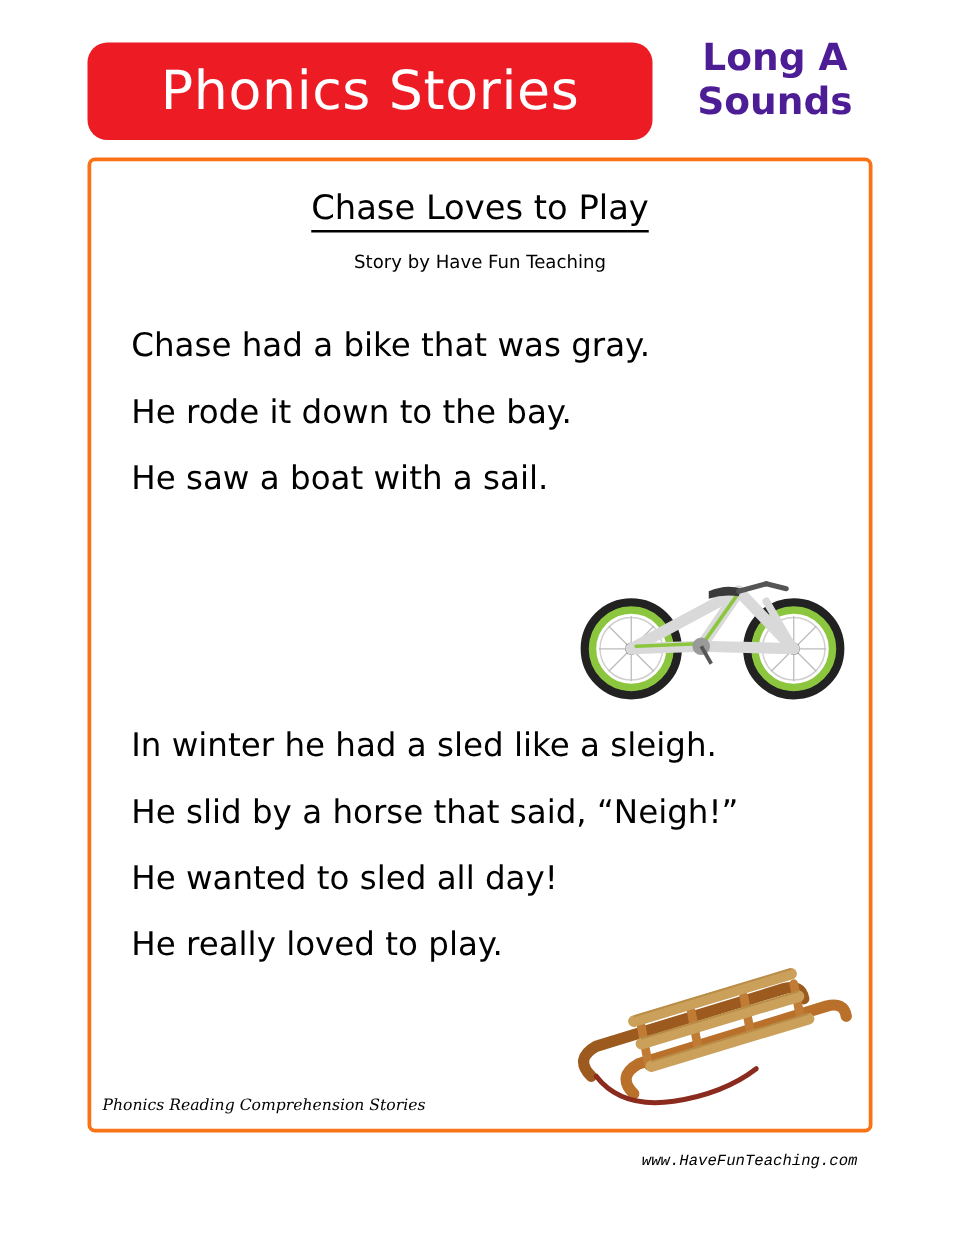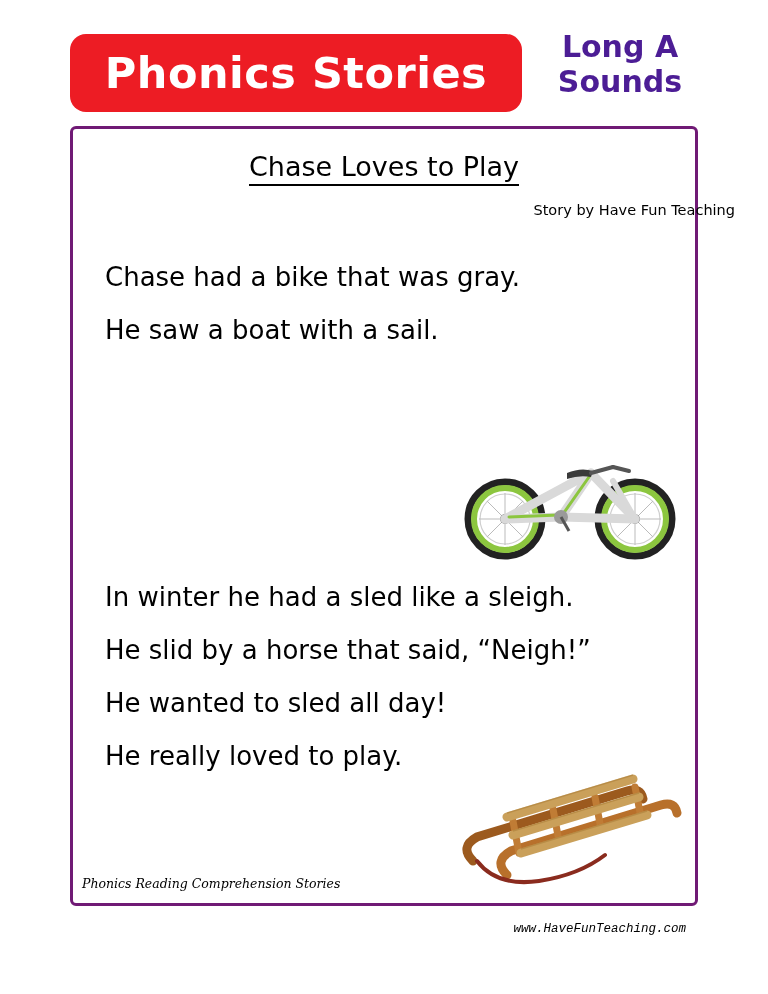--- a/index.html
+++ b/index.html
@@ -40,21 +40,21 @@
     height: 78px;
     background: #ed1c24;
     border-radius: 16px;
     display: flex;
     align-items: center;
     justify-content: center;
   }
   .title-pill-text {
     color: #ffffff;
     font-size: 43px;
-    font-weight: bold;
+    font-weight: normal;
     letter-spacing: 0.5px;
     font-family: "DejaVu Sans", sans-serif;
   }
 
   .subject-label {
     position: absolute;
     right: 0;
     top: -4px;
     width: 160px;
     text-align: center;
@@ -65,21 +65,21 @@
     font-family: "DejaVu Sans", sans-serif;
   }
 
   
   .frame {
     position: absolute;
     left: 70px;
     top: 126px;
     width: 628px;
     height: 780px;
-    border: 3px solid #701a75;
+    border: 3px solid #f97316;
     border-radius: 6px;
     box-sizing: border-box;
     background: #ffffff;
   }
 
   .story-title {
     position: absolute;
     left: 0;
     top: 22px;
     width: 100%;
@@ -91,25 +91,24 @@
   .story-title span {
     border-bottom: 2px solid #000;
     padding-bottom: 2px;
   }
 
   .story-byline {
     position: absolute;
     left: 0;
     top: 73px;
     width: 100%;
-    text-align: right;
+    text-align: center;
     font-size: 14.5px;
     color: #000000;
     font-family: "DejaVu Sans", sans-serif;
-    padding-left: 40px;
   }
 
   .stanza {
     position: absolute;
     left: 32px;
     width: 560px;
     color: #000000;
     font-family: "DejaVu Sans", sans-serif;
     font-size: 26px;
     line-height: 53px;
@@ -176,20 +175,21 @@
   <div class="frame">
 
     <div class="story-title">
       <span>Chase Loves to Play</span>
     </div>
 
     <div class="story-byline">Story by Have Fun Teaching</div>
 
     <div class="stanza stanza-1">
       <div class="line">Chase had a bike that was gray.</div>
+      <div class="line">He rode it down to the bay.</div>
       <div class="line">He saw a boat with a sail.</div>
     </div>
 
     <svg class="illus illus-bike" viewBox="0 0 215 115">
 
       <circle cx="42" cy="72" r="37" fill="none" stroke="#222222" stroke-width="7"></circle>
       <circle cx="42" cy="72" r="31" fill="none" stroke="#8cc63f" stroke-width="6"></circle>
       <circle cx="42" cy="72" r="25" fill="none" stroke="#cfcfcf" stroke-width="1.2"></circle>
       <g stroke="#bbbbbb" stroke-width="1">
         <line x1="42" y1="72" x2="42" y2="46"></line>

